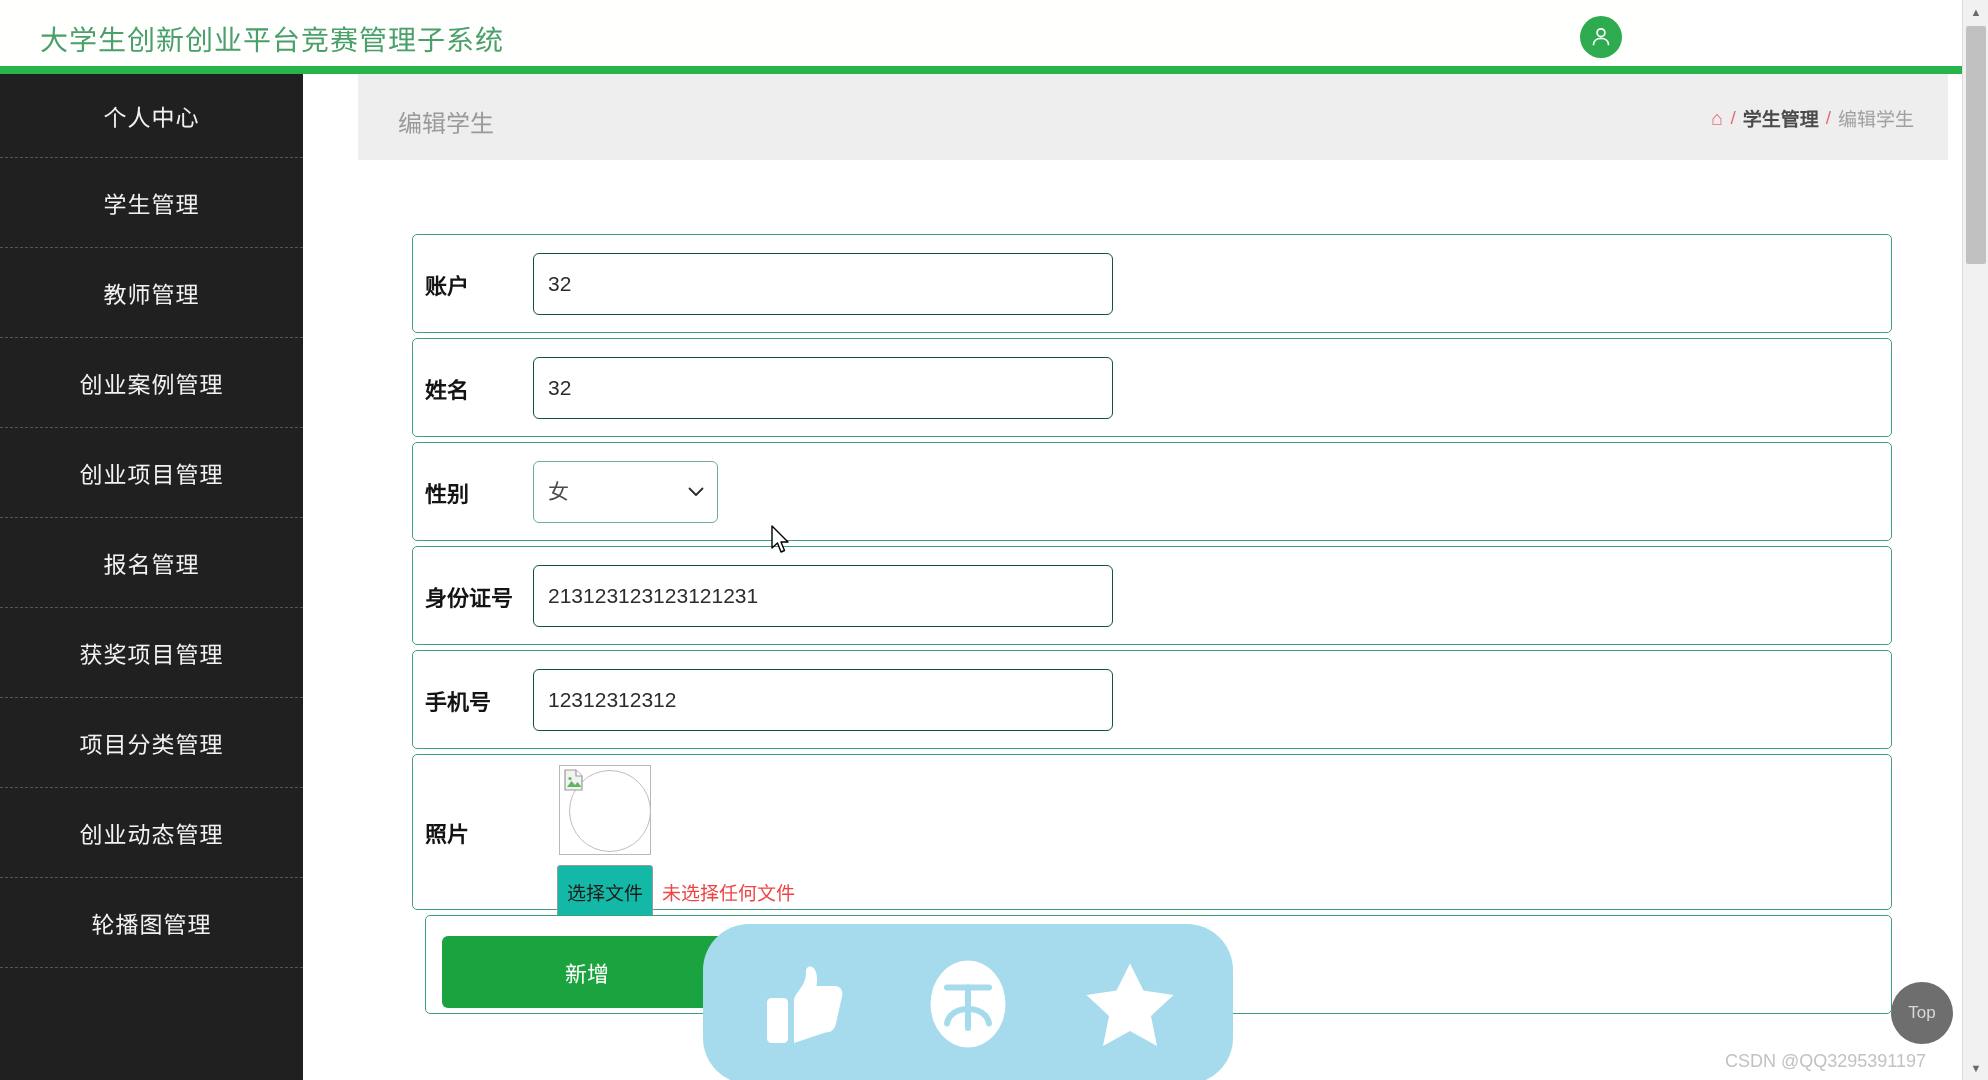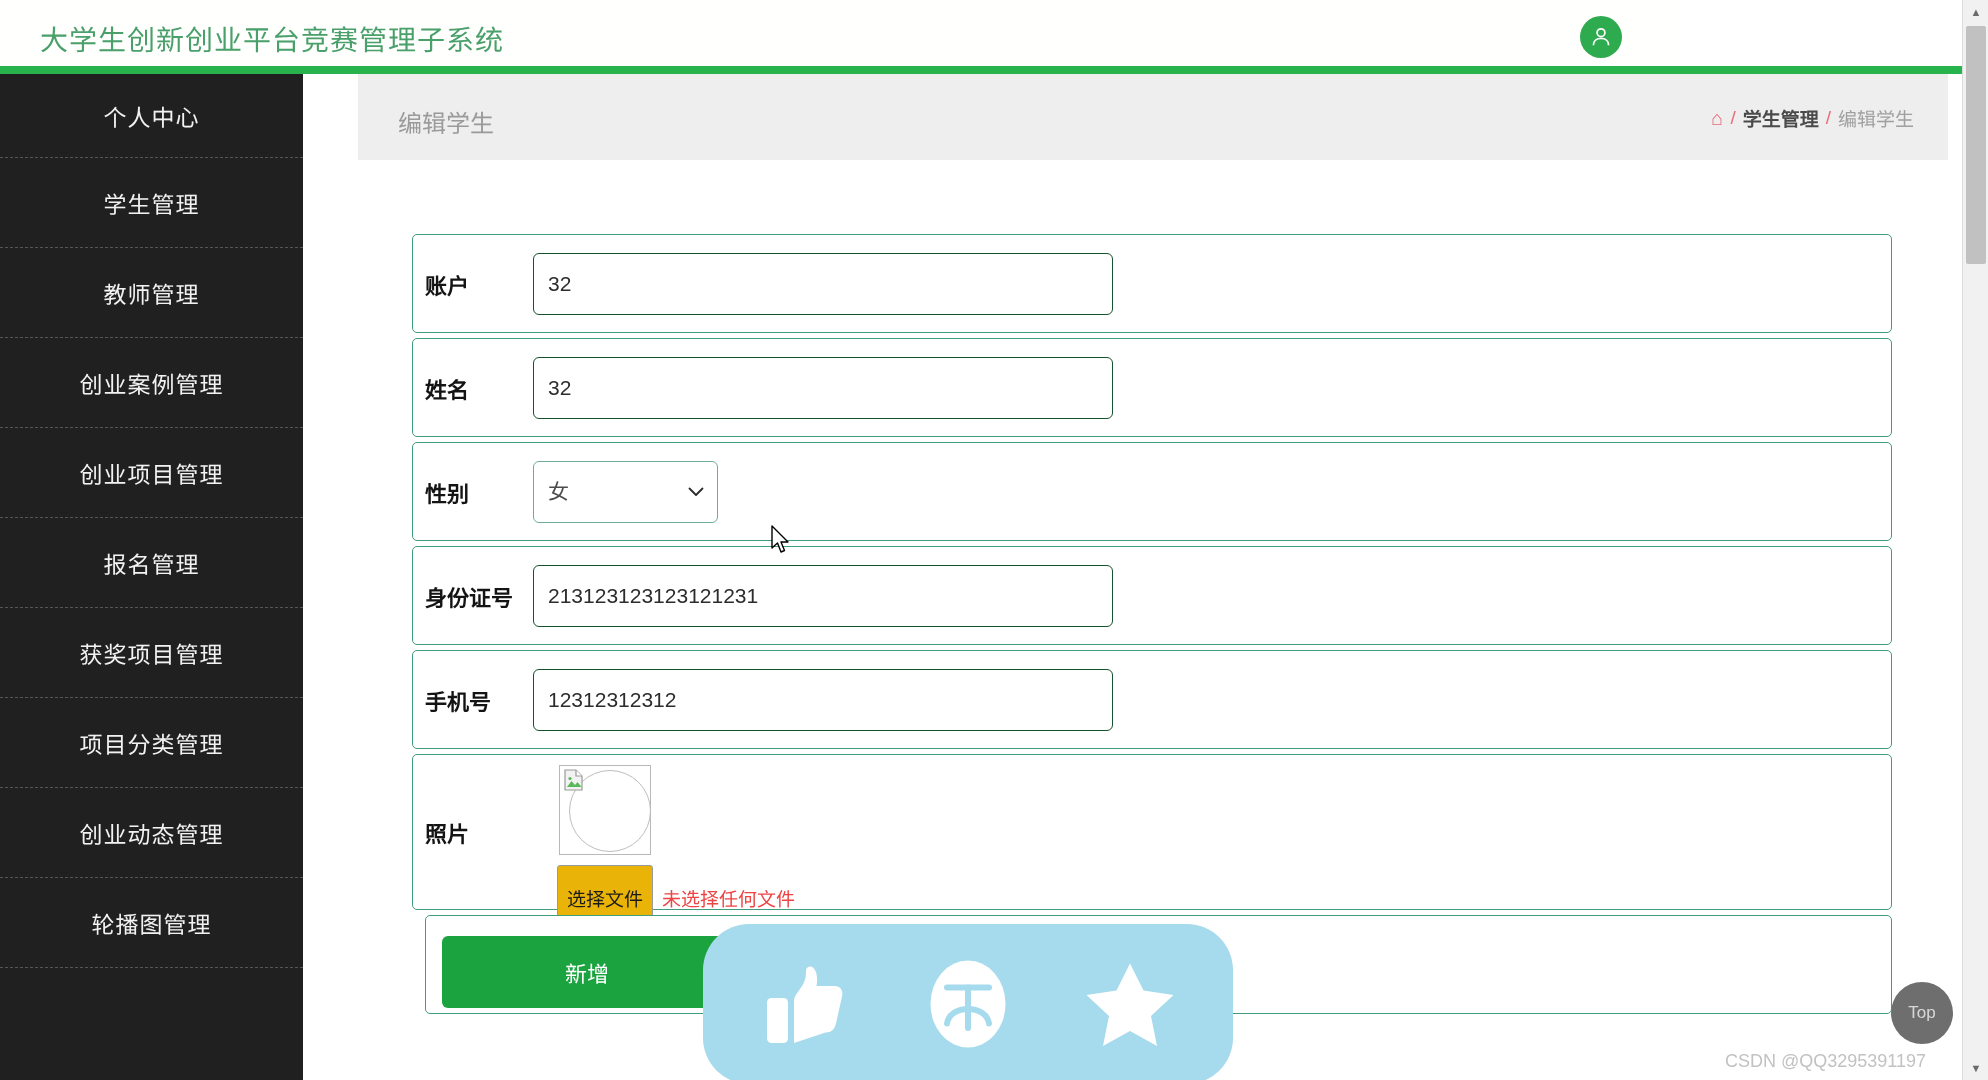--- a/index.html
+++ b/index.html
@@ -188,25 +188,25 @@
     position: absolute; left: 2px; top: 2px;
     width: 24px; height: 24px;
   }
   .file-line {
     display: flex; align-items: center;
     gap: 9px;
     margin-top: 10px;
   }
   .file-btn {
     border: 1px solid #9a9a9a;
-    background: #eab308;
+    background: #14b8a6;
     border-radius: 3px;
     font-size: 19px;
     color: #1c1c1c;
-    padding: 18px 9px;
+    padding: 12px 9px;
     cursor: pointer;
     font-family: "Liberation Sans", sans-serif;
   }
   .file-name { font-size: 19px; color: #ef4444; }
 
   
   .form-row.submit-row {
     height: 99px;
     align-items: center;
     padding-top: 14px;

